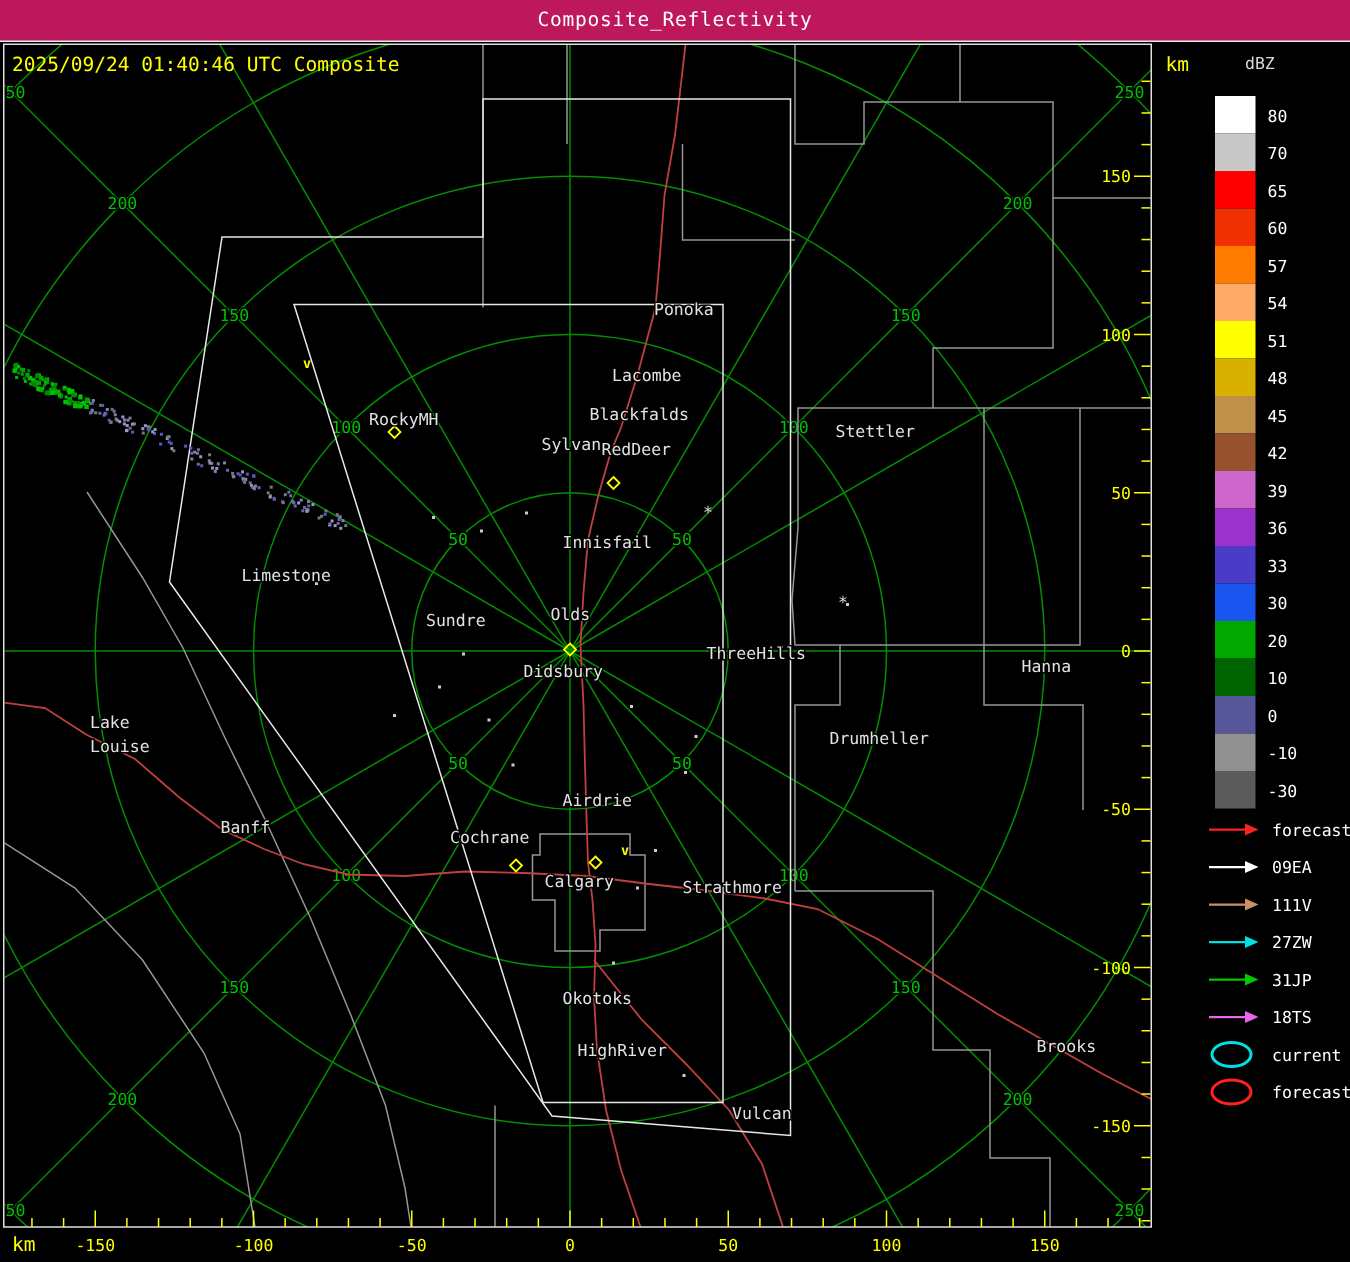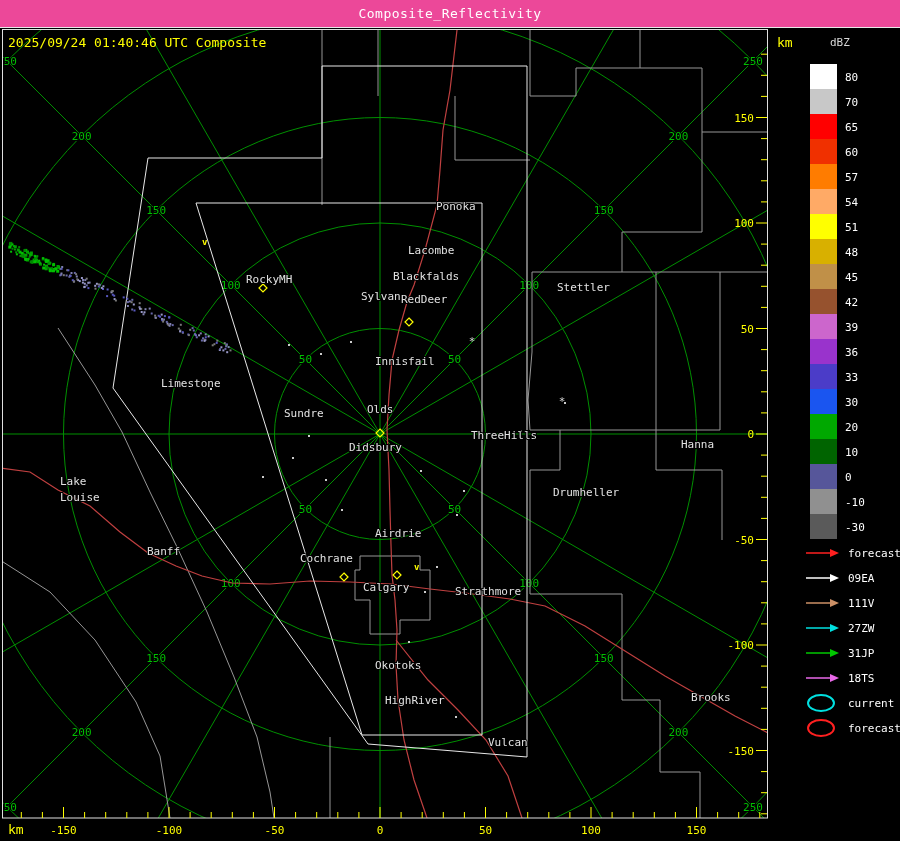--- a/index.html
+++ b/index.html
@@ -1,18 +1,18 @@
 <!DOCTYPE html>
 <html><head>
 <meta charset="utf-8">
 <style>
   html,body{margin:0;padding:0;background:#000;}
   body{width:900px;height:841px;position:relative;overflow:hidden;
        font-family:"DejaVu Sans Mono","Liberation Mono",monospace;}
-  .titlebar{position:absolute;left:0;top:0;width:900px;height:27px;background:#ec4899;
+  .titlebar{position:absolute;left:0;top:0;width:900px;height:27px;background:#be185d;
             border-bottom:1px solid #e8e8e8;color:#ffffff;font-size:13px;
             display:flex;align-items:center;justify-content:center;letter-spacing:0.5px;}
   svg{position:absolute;left:0;top:0;font-family:"DejaVu Sans Mono","Liberation Mono",monospace;}
   .ts{fill:#ffff00;font-size:13px;}
   .axis{fill:#ffff00;font-size:11px;}
   .rlab{fill:#00c000;font-size:11px;paint-order:stroke;stroke:#000;stroke-width:2px;}
   .city{fill:#e2e2e2;font-size:11px;paint-order:stroke;stroke:#000;stroke-width:2px;}
   .dbz{fill:#d8d8d8;font-size:11px;}
   .ltext{fill:#ffffff;font-size:11px;}
   .ymark{fill:#ffff00;font-size:9px;font-weight:bold;}

